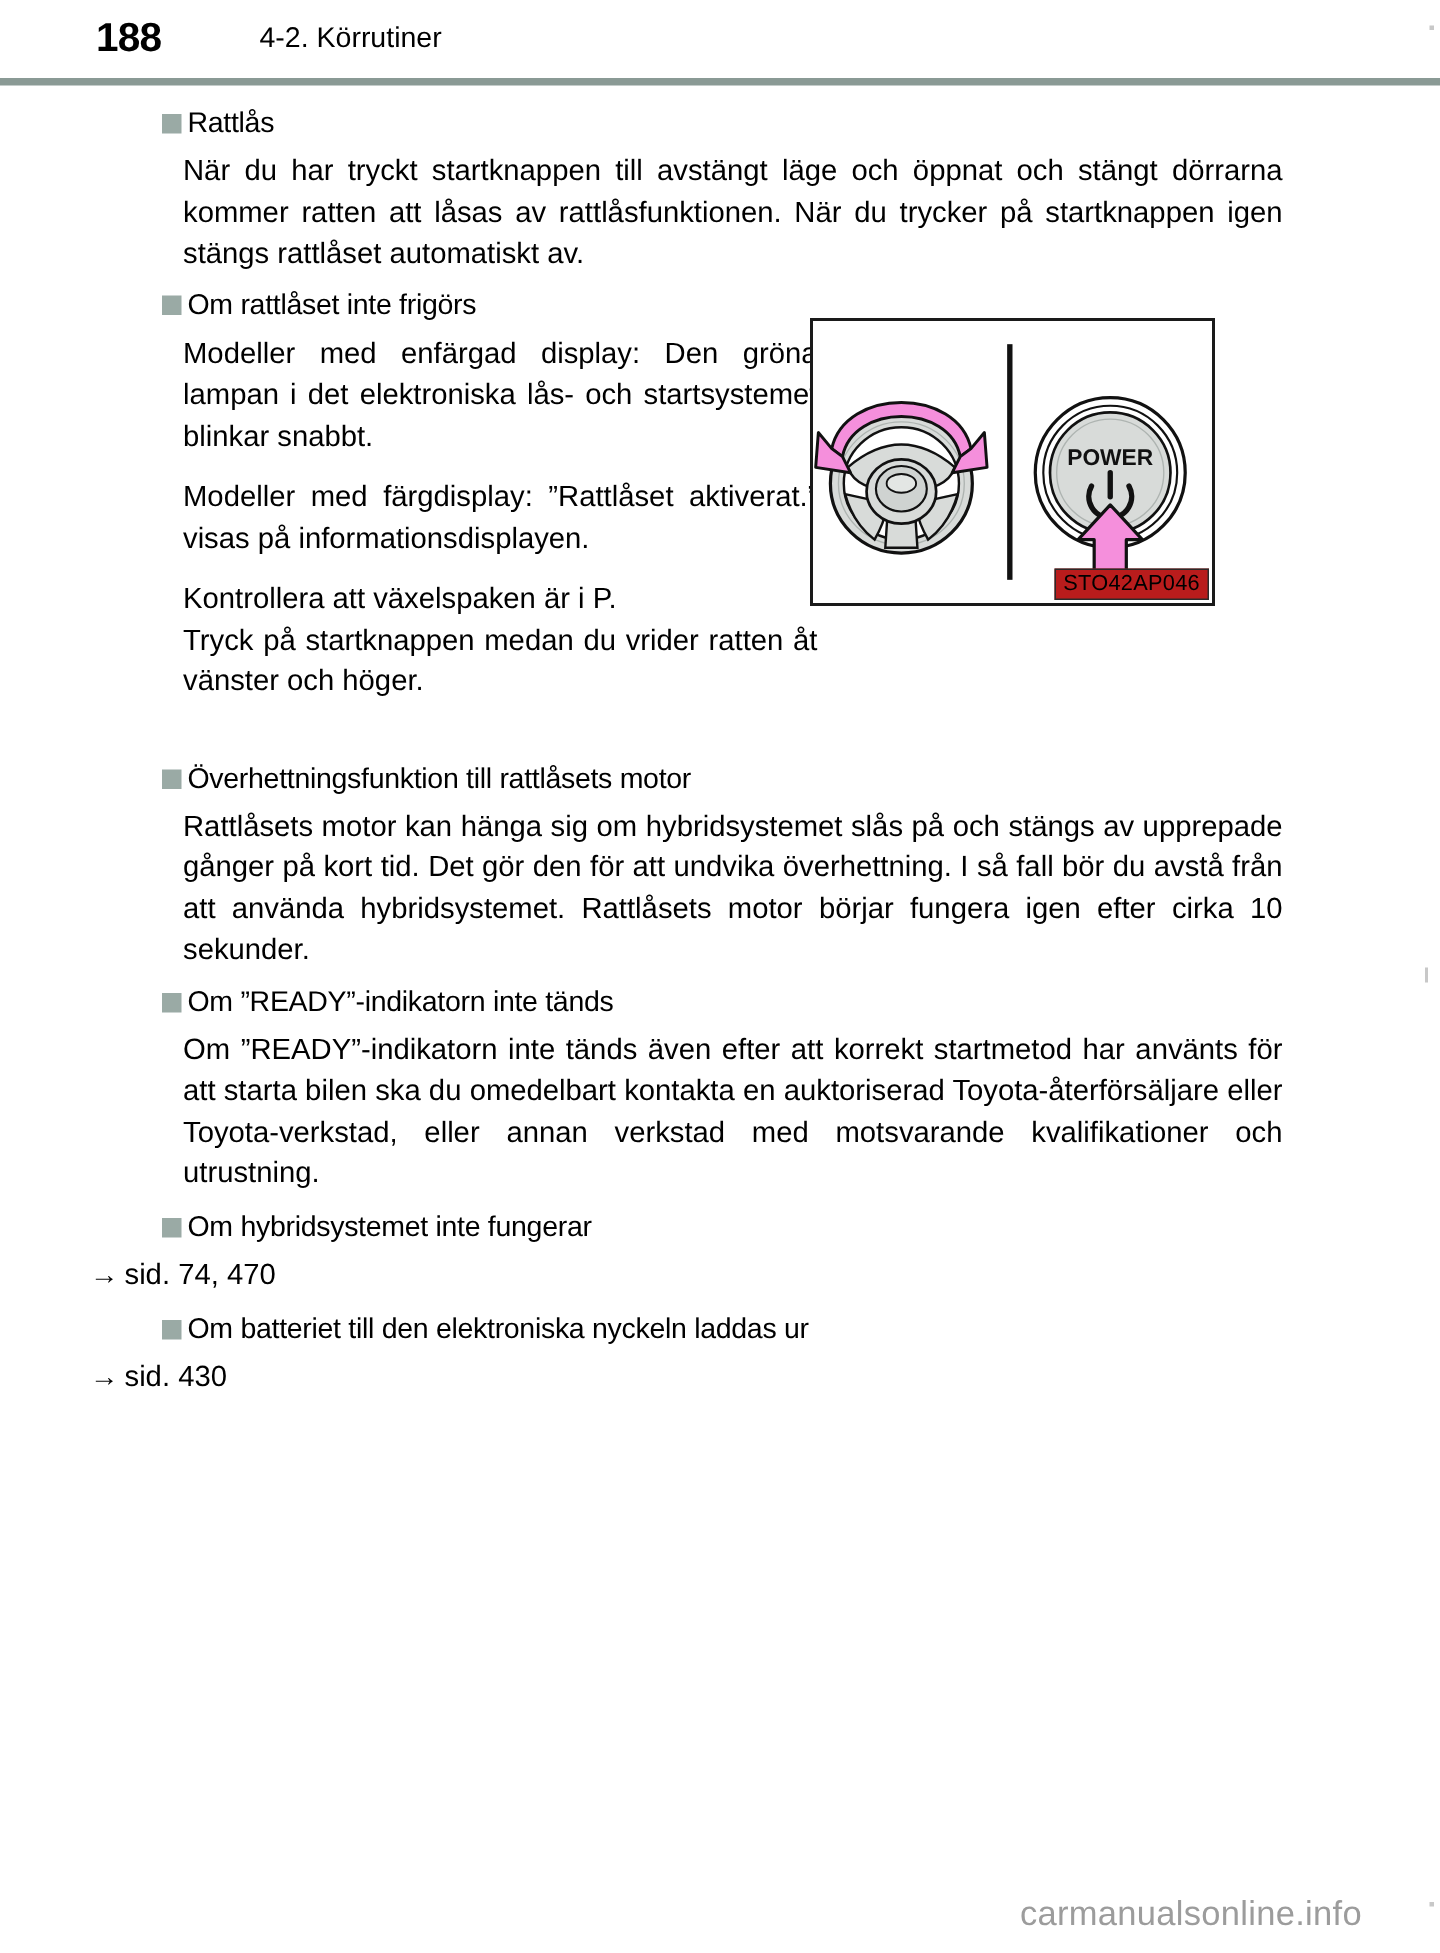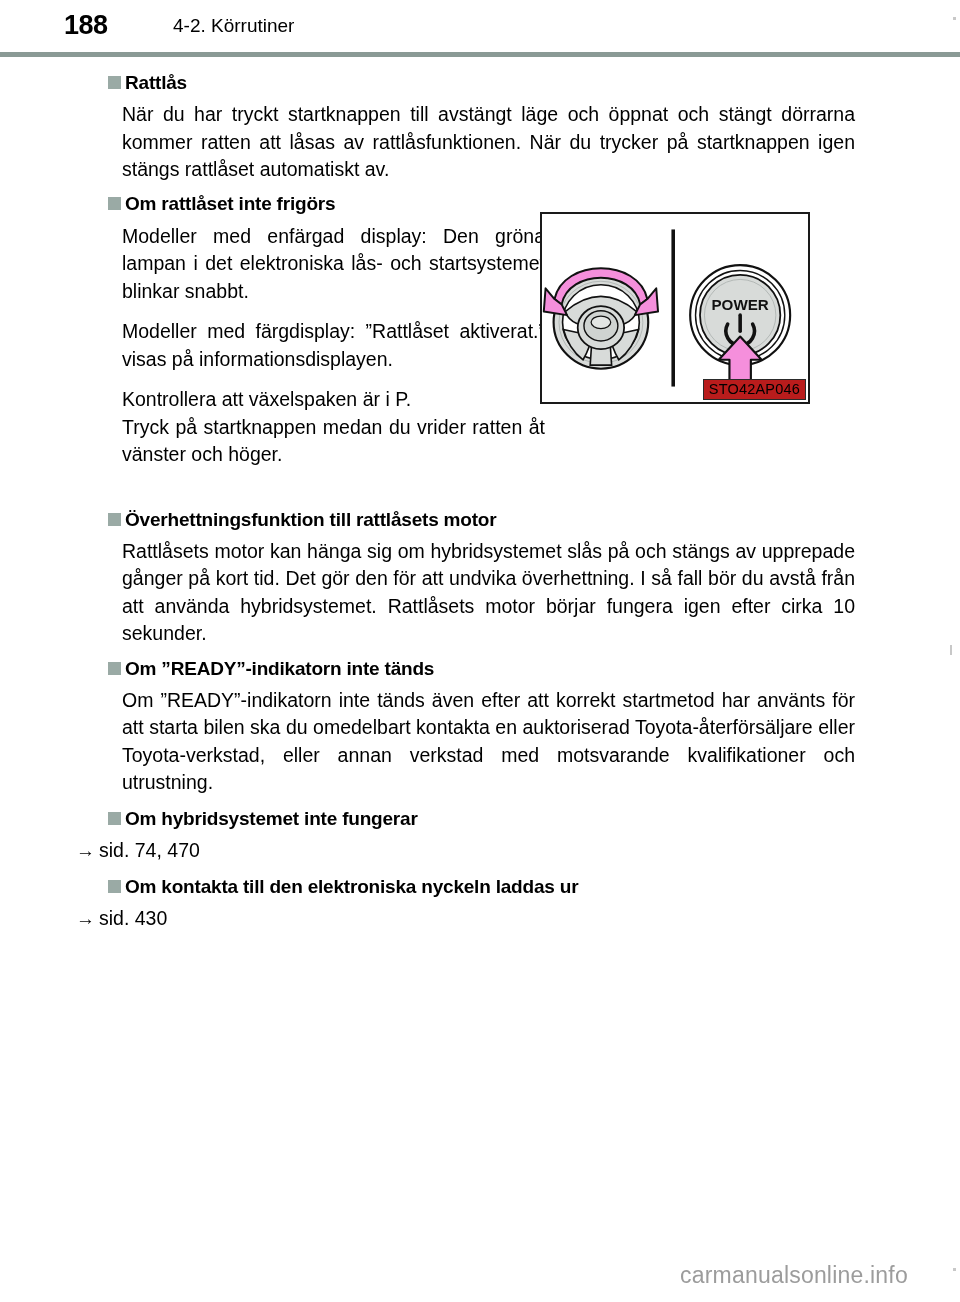--- a/index.html
+++ b/index.html
@@ -72,42 +72,42 @@
     display: inline-block;
     width: 13px;
     height: 13px;
     background: #9aaaa5;
     margin-top: 6px;
     margin-right: 4px;
     flex: 0 0 auto;
   }
   .head-text {
     font-size: 19px;
-    font-weight: bold;
+    font-weight: normal;
     line-height: 25px;
     letter-spacing: -0.2px;
   }
 
   
   .para {
     margin-left: 122px;
     margin-right: 105px;
     font-size: 19.5px;
     line-height: 27.5px;
     text-align: justify;
     text-justify: inter-word;
   }
   .para.last-left {
     text-align: left;
   }
   .para.narrow {
     margin-right: 415px;
   }
   .ref {
-    margin-left: 76px;
+    margin-left: 60px;
     font-size: 19.5px;
     line-height: 27px;
   }
   .ref .arrow {
     font-size: 19px;
     margin-right: 4px;
   }
 
   
   .figure {
@@ -209,21 +209,21 @@
       <span class="head-text">Om hybridsystemet inte fungerar</span>
     </div>
     <div class="ref" style="margin-top:6px;">
       <span class="arrow">→</span><span>sid. 74, 470</span>
     </div>
   </div>
 
   <div class="block" style="margin-top:10px;">
     <div class="head-row">
       <span class="sq"></span>
-      <span class="head-text">Om kontakta till den elektroniska nyckeln laddas ur</span>
+      <span class="head-text">Om batteriet till den elektroniska nyckeln laddas ur</span>
     </div>
     <div class="ref" style="margin-top:6px;">
       <span class="arrow">→</span><span>sid. 430</span>
     </div>
   </div>
 
 </div>
 
 <div class="figure">
   <svg viewBox="0 0 298 192" xmlns="http://www.w3.org/2000/svg">

